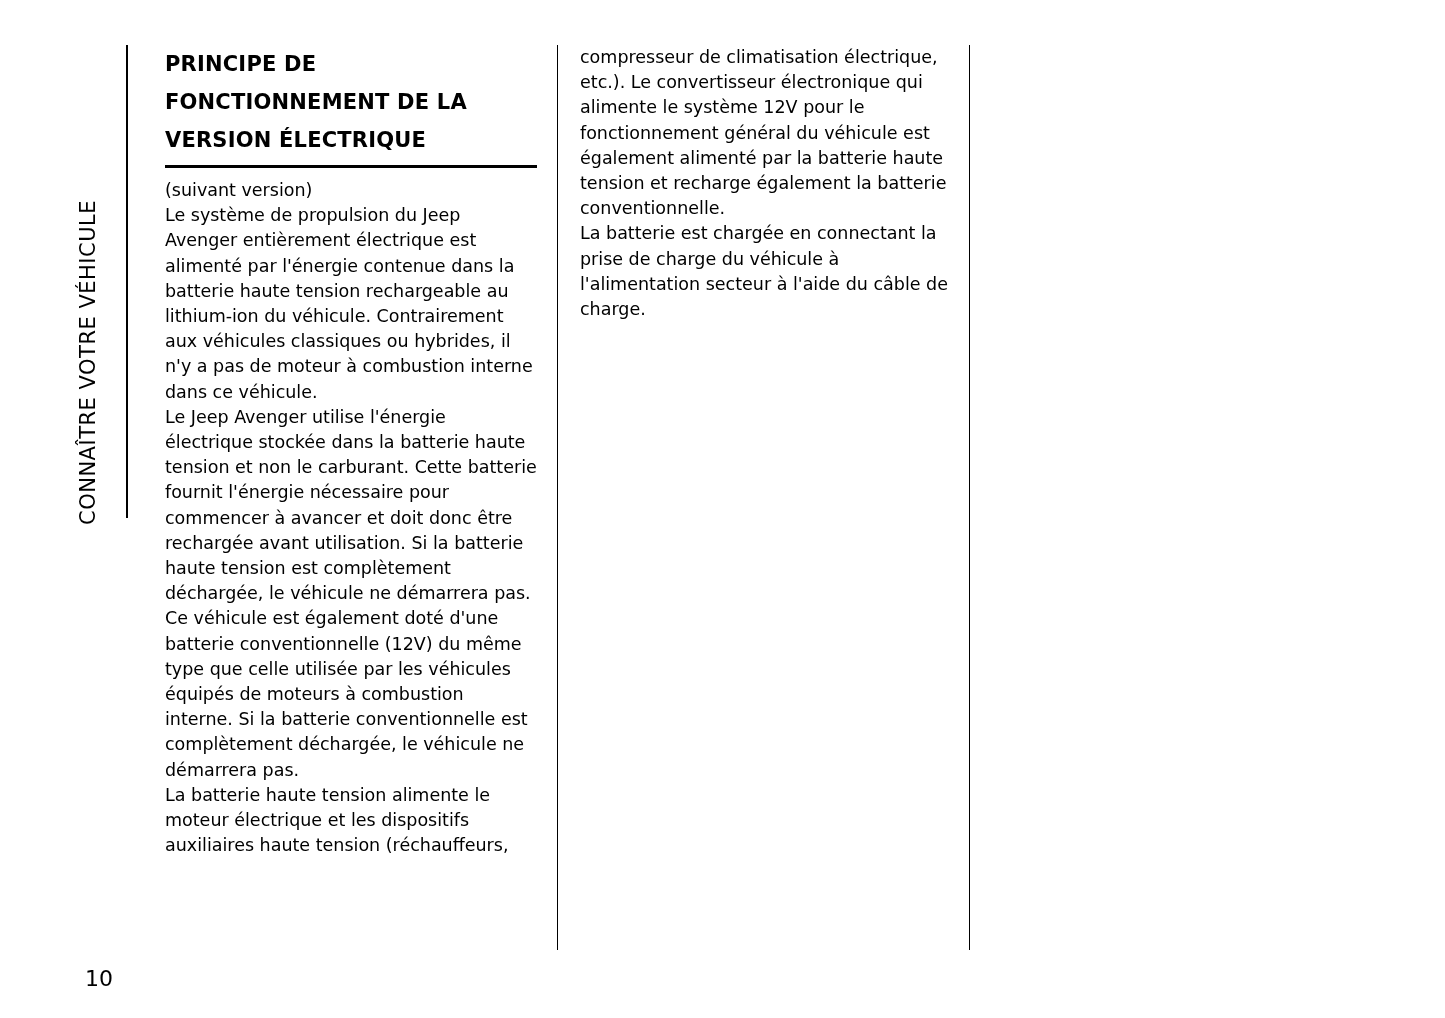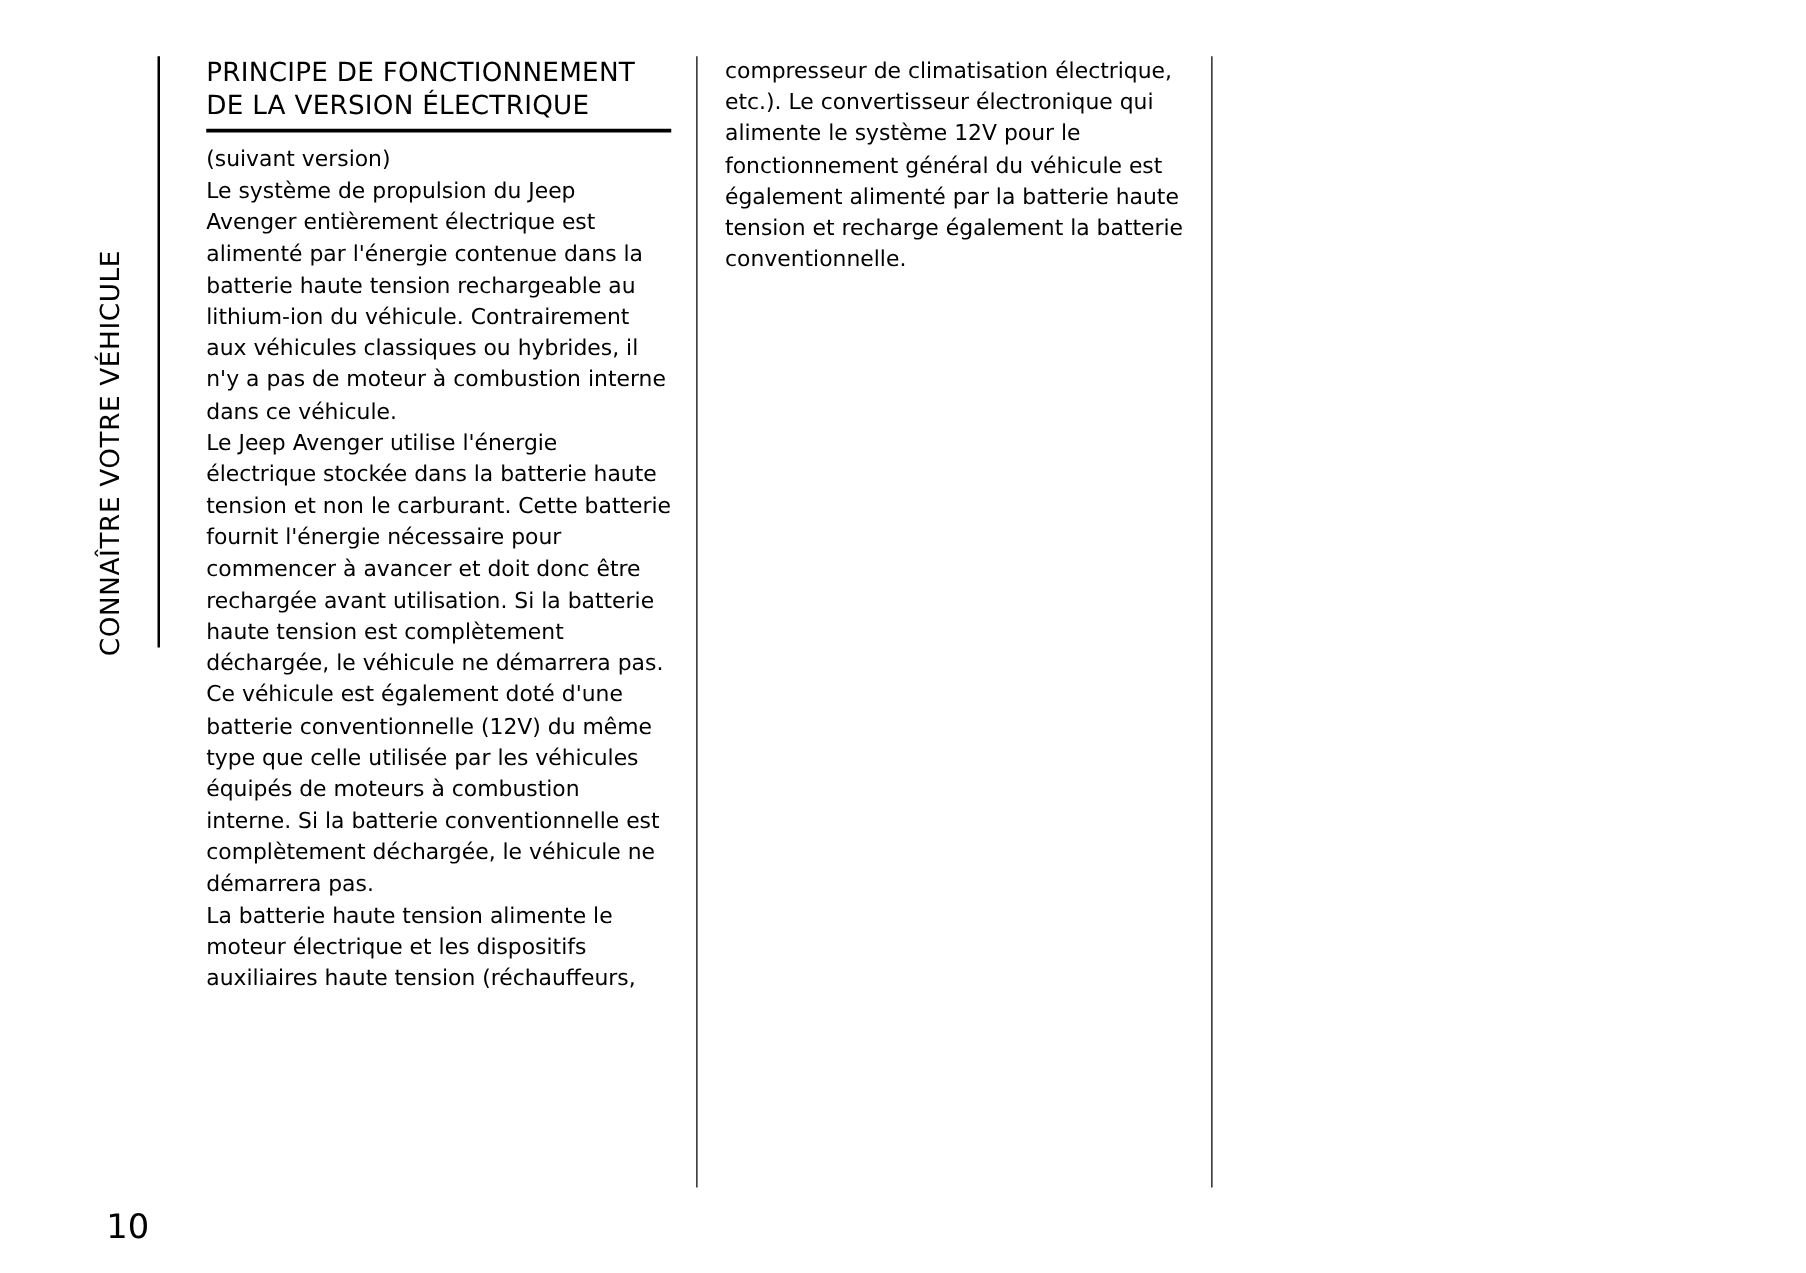--- a/index.html
+++ b/index.html
@@ -79,43 +79,43 @@
     top: 45px;
     width: 1px;
     height: 905px;
     background: #000;
   }
   .divider-a { left: 557px; }
   .divider-b { left: 969px; }
 
   h1.title {
     font-size: 21px;
-    font-weight: normal;
-    line-height: 26px;
+    font-weight: bold;
+    line-height: 38px;
     margin: 0 0 0 0;
     letter-spacing: 0.2px;
   }
   .title-rule {
     width: 372px;
     height: 3px;
     background: #000;
     margin: 6px 0 10px 0;
   }
 
   p.para {
     margin: 0;
     padding: 0;
     text-align: left;
   }
 
   .page-number {
     position: absolute;
     left: 85px;
     top: 966px;
-    font-size: 27px;
+    font-size: 22px;
   }
 </style>
 </head>
 <body>
 
 <div class="page">
 
   <div class="side-tab">
     <div class="vtext">CONNAÎTRE VOTRE VÉHICULE</div>
   </div>
@@ -129,17 +129,18 @@
     <div class="title-rule"></div>
     <p class="para">(suivant version)</p>
     <p class="para">Le système de propulsion du Jeep Avenger entièrement électrique est alimenté par l'énergie contenue dans la batterie haute tension rechargeable au lithium-ion du véhicule. Contrairement aux véhicules classiques ou hybrides, il n'y a pas de moteur à combustion interne dans ce véhicule.</p>
     <p class="para">Le Jeep Avenger utilise l'énergie électrique stockée dans la batterie haute tension et non le carburant. Cette batterie fournit l'énergie nécessaire pour commencer à avancer et doit donc être rechargée avant utilisation. Si la batterie haute tension est complètement déchargée, le véhicule ne démarrera pas.</p>
     <p class="para">Ce véhicule est également doté d'une batterie conventionnelle (12V) du même type que celle utilisée par les véhicules équipés de moteurs à combustion interne. Si la batterie conventionnelle est complètement déchargée, le véhicule ne démarrera pas.</p>
     <p class="para">La batterie haute tension alimente le moteur électrique et les dispositifs auxiliaires haute tension (réchauffeurs,</p>
   </div>
 
   <div class="col col-right">
     <p class="para">compresseur de climatisation électrique, etc.). Le convertisseur électronique qui alimente le système 12V pour le fonctionnement général du véhicule est également alimenté par la batterie haute tension et recharge également la batterie conventionnelle.</p>
+    <p class="para">La batterie est chargée en connectant la prise de charge du véhicule à l'alimentation secteur à l'aide du câble de charge.</p>
   </div>
 
   <div class="page-number">10</div>
 
 </div>
 
 </body></html>

